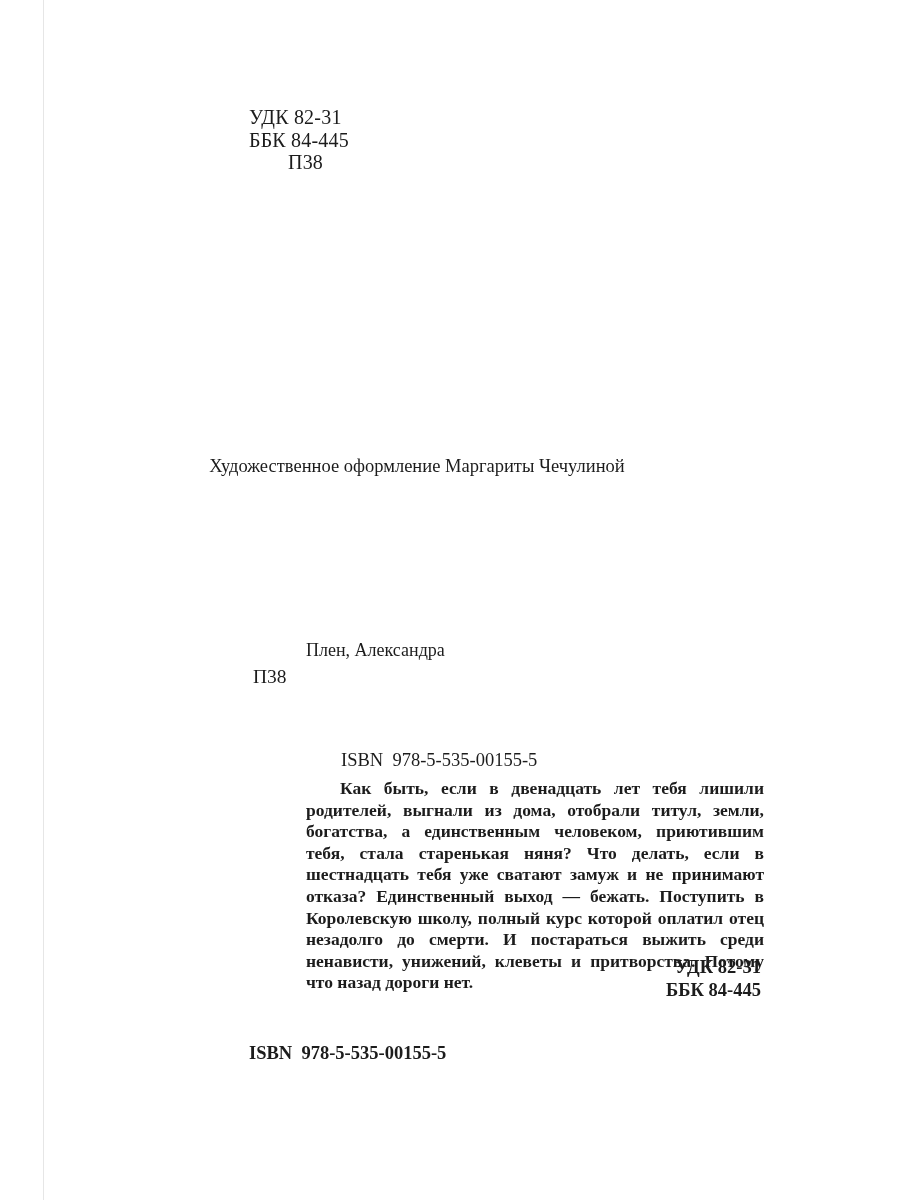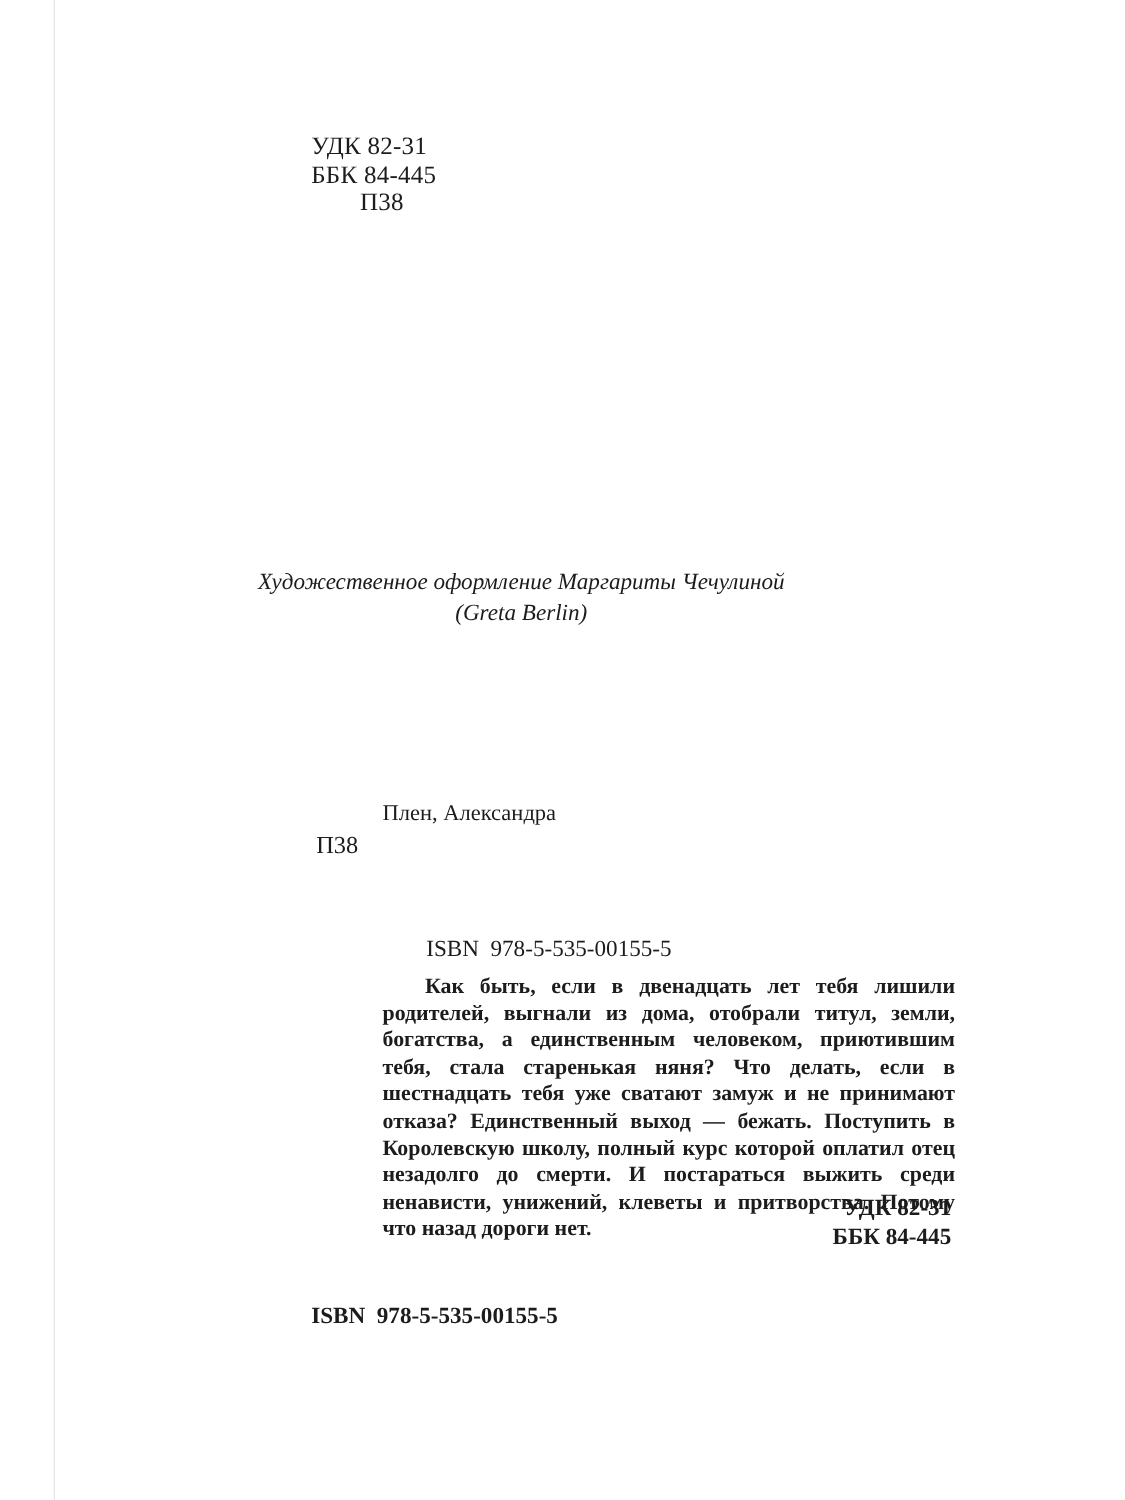--- a/index.html
+++ b/index.html
@@ -25,21 +25,20 @@
     letter-spacing: 0.2px;
   }
   .top-codes .indented { padding-left: 39px; }
 
   .credit {
     position: absolute;
     left: 0;
     top: 454px;
     width: 746px;
     text-align: center;
-    font-style: italic;
     font-size: 18.5px;
     line-height: 25px;
   }
 
   .entry-author {
     position: absolute;
     left: 262px;
     top: 640px;
     font-weight: normal;
     font-size: 18px;
@@ -112,21 +111,20 @@
 <div class="page">
 
   <div class="top-codes">
     <div>УДК 82-31</div>
     <div>ББК 84-445</div>
     <div class="indented">П38</div>
   </div>
 
   <div class="credit">
     <div>Художественное оформление Маргариты Чечулиной</div>
-    <div>(Greta Berlin)</div>
   </div>
 
   <div class="entry-author">Плен, Александра</div>
 
   <div class="entry-code">П38</div>
 
 
   <div class="isbn-line">ISBN&nbsp; 978-5-535-00155-5</div>
 
   <div class="annotation">Как быть, если в двенадцать лет тебя лишили родителей, выгнали из дома, отобрали титул, земли, богатства, а единственным человеком, приютившим тебя, стала старенькая няня? Что делать, если в шестнадцать тебя уже сватают замуж и не принимают отказа? Единственный выход — бежать. Поступить в Королевскую школу, полный курс которой оплатил отец незадолго до смерти. И постараться выжить среди ненависти, унижений, клеветы и притворства. Потому что назад дороги нет.</div>

